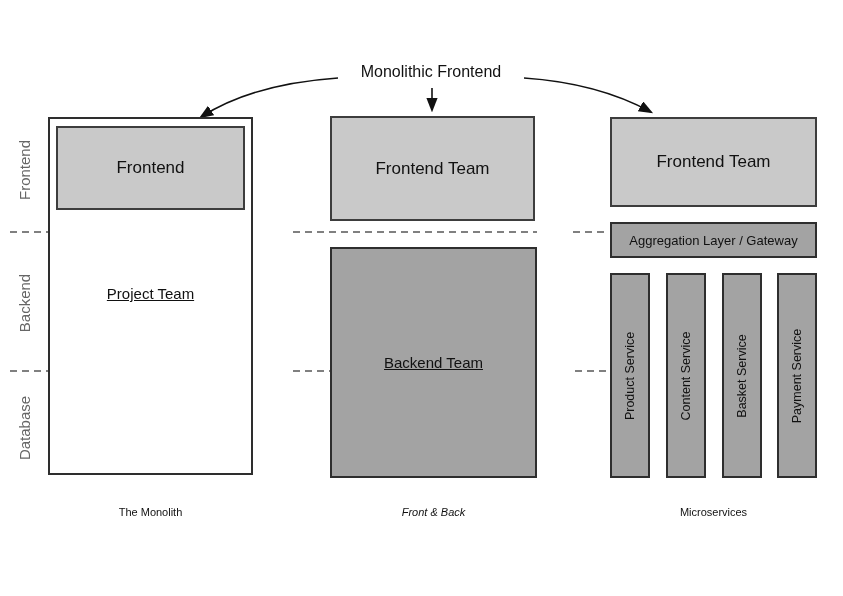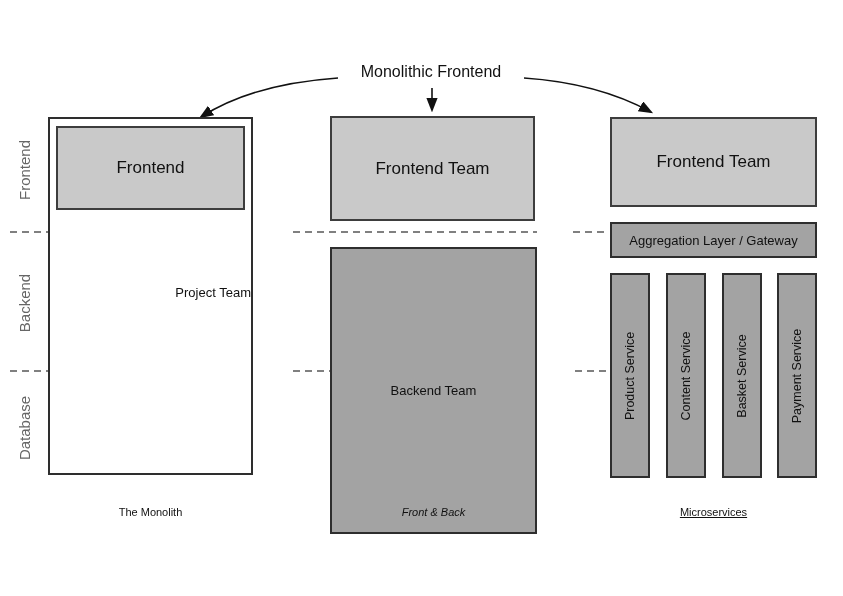--- a/index.html
+++ b/index.html
@@ -36,21 +36,21 @@
     background: var(--color-box-fill, #c9c9c9);
     border: 2px solid var(--color-box-border, #3d3d3d);
     font-size: 17px;
   }
   .white-box {
     background: #a3a3a3;
     border: 2px solid var(--color-outline, #2e2e2e);
   }
   .monolith-outline { border: 2px solid var(--color-outline, #2e2e2e); background: #ffffff; box-sizing: border-box; }
 
-  .inner-text { font-size: 13px; text-align: right; }
+  .inner-text { font-size: 15px; text-align: center; text-decoration: underline; }
   .caption { font-size: 11px; text-align: center; }
 
   .gateway-box { font-size: 13px; }
   .service-box { font-size: 12.5px; }
   .service-box span { transform: rotate(-90deg); white-space: nowrap; }
 </style>
 </head>
 <body>
 
 <div class="canvas">
@@ -87,21 +87,21 @@
     <div class="box gray-box" style="position:absolute; left:6px; top:7px; width:189px; height:84px;">
       <span>Frontend</span>
     </div>
     <div class="abs inner-text" style="left:0; top:166px; width:201px;">Project Team</div>
   </div>
   <div class="abs caption" style="left:48px; top:506px; width:205px;">The Monolith</div>
 
   <div class="abs box gray-box" style="left:330px; top:116px; width:205px; height:105px;">
     <span>Frontend Team</span>
   </div>
-  <div class="abs box white-box inner-text" style="left:330px; top:247px; width:207px; height:287px;">
+  <div class="abs box white-box inner-text" style="left:330px; top:247px; width:207px; height:231px;">
     <span>Backend Team</span>
   </div>
   <div class="abs caption" style="left:330px; top:506px; width:207px;font-style:italic;">Front &amp; Back</div>
 
   <div class="abs box gray-box" style="left:610px; top:117px; width:207px; height:90px;">
     <span>Frontend Team</span>
   </div>
   <div class="abs box white-box gateway-box" style="left:610px; top:222px; width:207px; height:36px;">
     <span>Aggregation Layer / Gateway</span>
   </div>
@@ -112,15 +112,15 @@
   <div class="abs box white-box service-box" style="left:666px; top:273px; width:40px; height:205px;">
     <span>Content Service</span>
   </div>
   <div class="abs box white-box service-box" style="left:722px; top:273px; width:40px; height:205px;">
     <span>Basket Service</span>
   </div>
   <div class="abs box white-box service-box" style="left:777px; top:273px; width:40px; height:205px;">
     <span>Payment Service</span>
   </div>
 
-  <div class="abs caption" style="left:610px; top:506px; width:207px;text-decoration:underline;">Microservices</div>
+  <div class="abs caption" style="left:610px; top:506px; width:207px;">Microservices</div>
 
 </div>
 
 </body></html>

